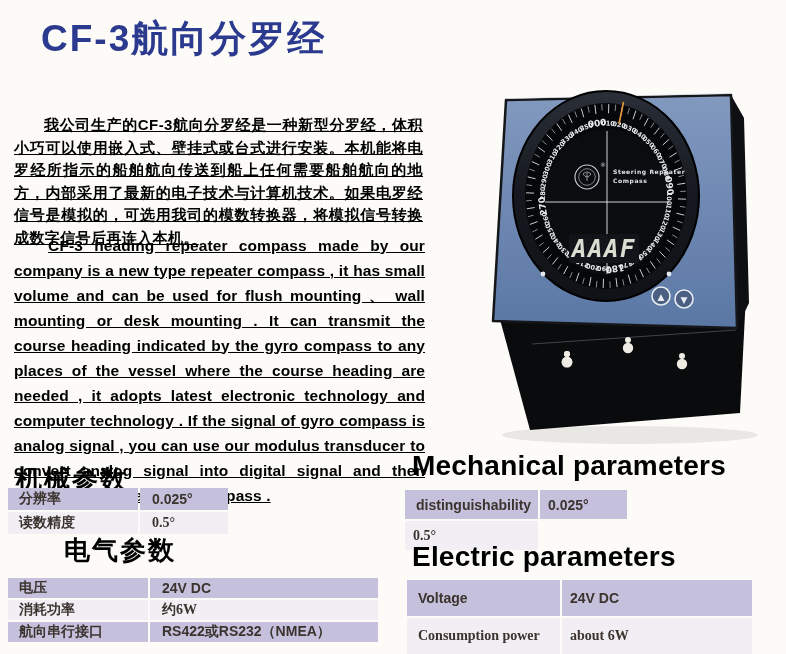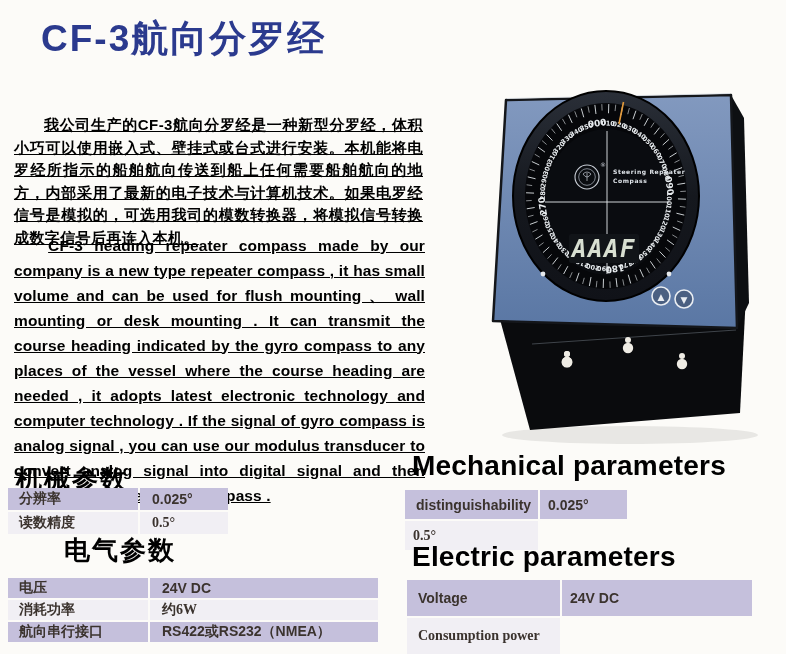--- a/index.html
+++ b/index.html
@@ -330,20 +330,21 @@
   </div>
 
   <div class="abs sec-h en h-elec-en">Electric parameters</div>
   <div class="abs tbl tbl-elec-en">
     <div class="trow odd">
       <div class="cell c-label">Voltage</div>
       <div class="cell c-value">24V DC</div>
     </div>
     <div class="trow even">
       <div class="cell c-label">Consumption power</div>
+      <div class="cell c-value">about 6W</div>
     </div>
     <div class="trow odd">
       <div class="cell c-label">Course heading serial interface</div>
       <div class="cell c-value">RS422 or RS232（AAAF）</div>
     </div>
   </div>
 
 </div>
 
 </body></html>

